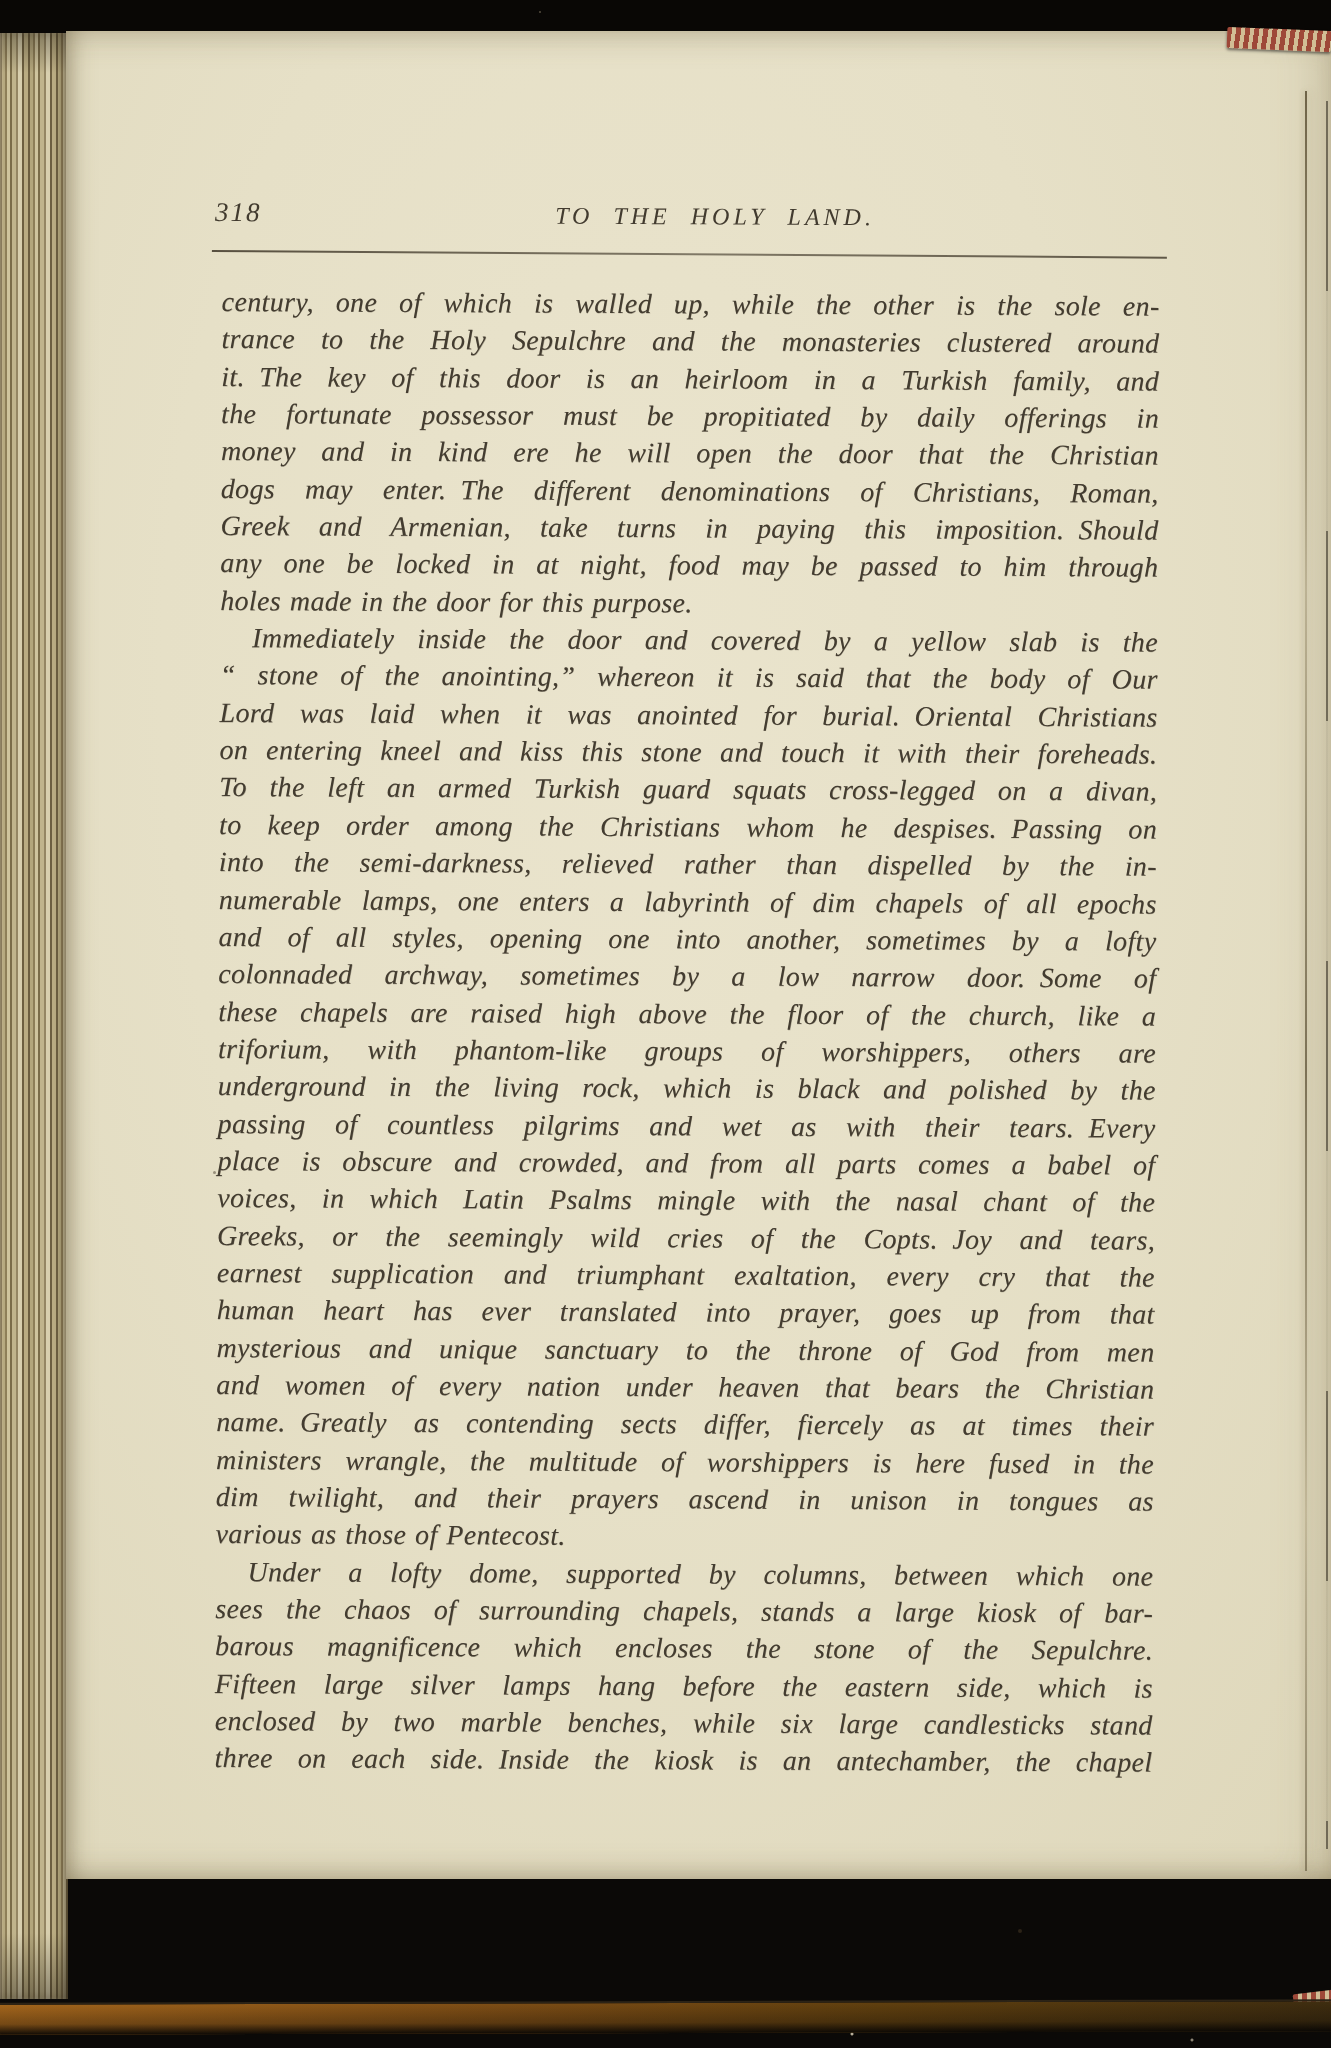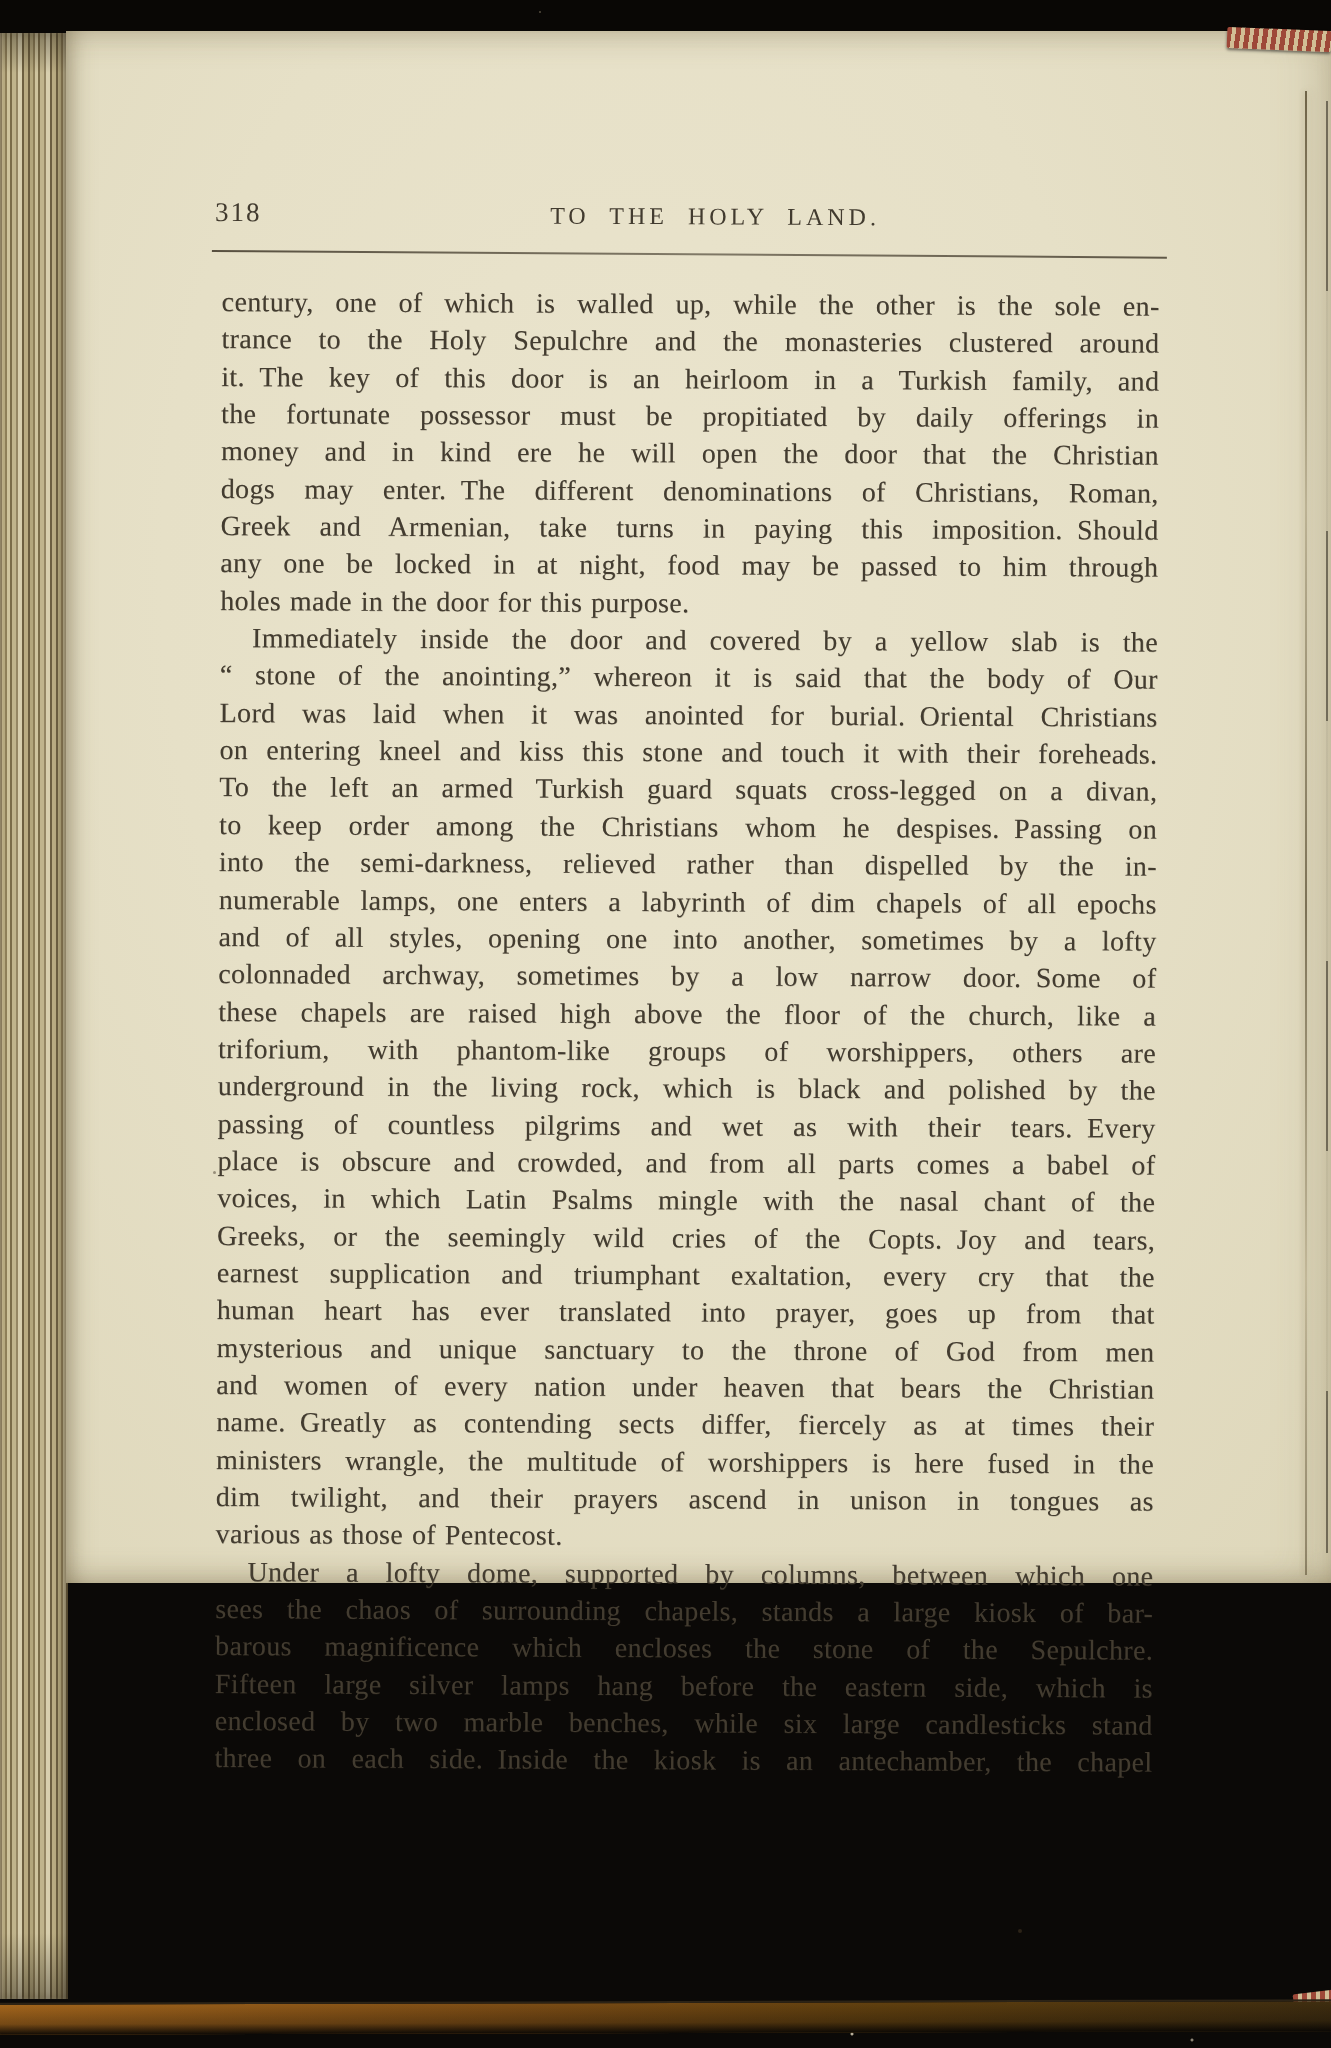--- a/index.html
+++ b/index.html
@@ -28,27 +28,28 @@
       linear-gradient(180deg, rgba(25,20,12,.35), transparent 40px, transparent 1900px, rgba(25,20,12,.4)),
       repeating-linear-gradient(90deg,
         #6d5f40 0 2px, #b3a67c 2px 5px, #8d7e58 5px 7px, #cfc49e 7px 10px,
         #7a6c49 10px 12px, #c0b48c 12px 16px, #948663 16px 18px, #d8cfae 18px 22px,
         #6d5f40 22px 24px, #baac82 24px 28px);
     box-shadow: inset -7px 0 8px -3px rgba(50,42,26,.65), inset 3px 0 5px -2px rgba(235,225,200,.5);
   }
 
   
   .paper {
-    position: absolute; left: 66px; top: 31px; width: 1265px; height: 1552px;
+    position: absolute; left: 66px; top: 31px; width: 1265px; height: 1848px;
     background: radial-gradient(ellipse at 45% 35%, #eae4cd 0%, #e6e0c7 48%, #ded7ba 100%);
     box-shadow:
       inset 16px 0 26px -14px rgba(95,80,50,.55),
       inset -34px 0 55px -34px rgba(120,105,70,.38),
       inset 0 -22px 32px -22px rgba(110,95,60,.42),
       inset 0 26px 36px -26px rgba(110,95,60,.30);
+    font-style: italic;
   }
 
   .page-content { position: absolute; inset: 0; transform: rotate(0.28deg); transform-origin: 150px 200px; color: #423b2f; }
 
   .page-number {
     position: absolute; left: 149px; top: 166px;
     font-size: 27px; letter-spacing: 2px;
     font-feature-settings: "onum" 1;
   }
   .running-title {

